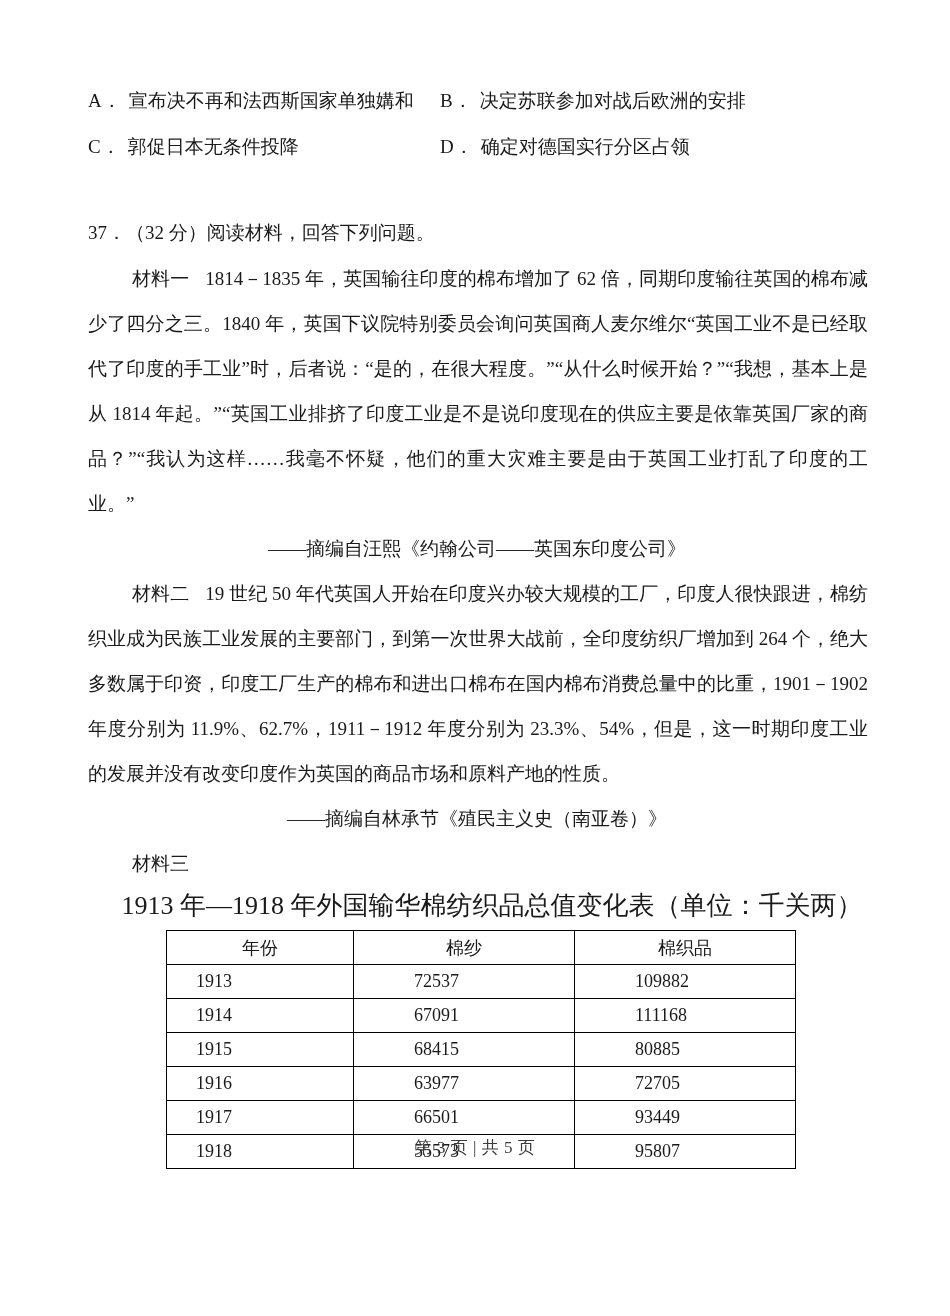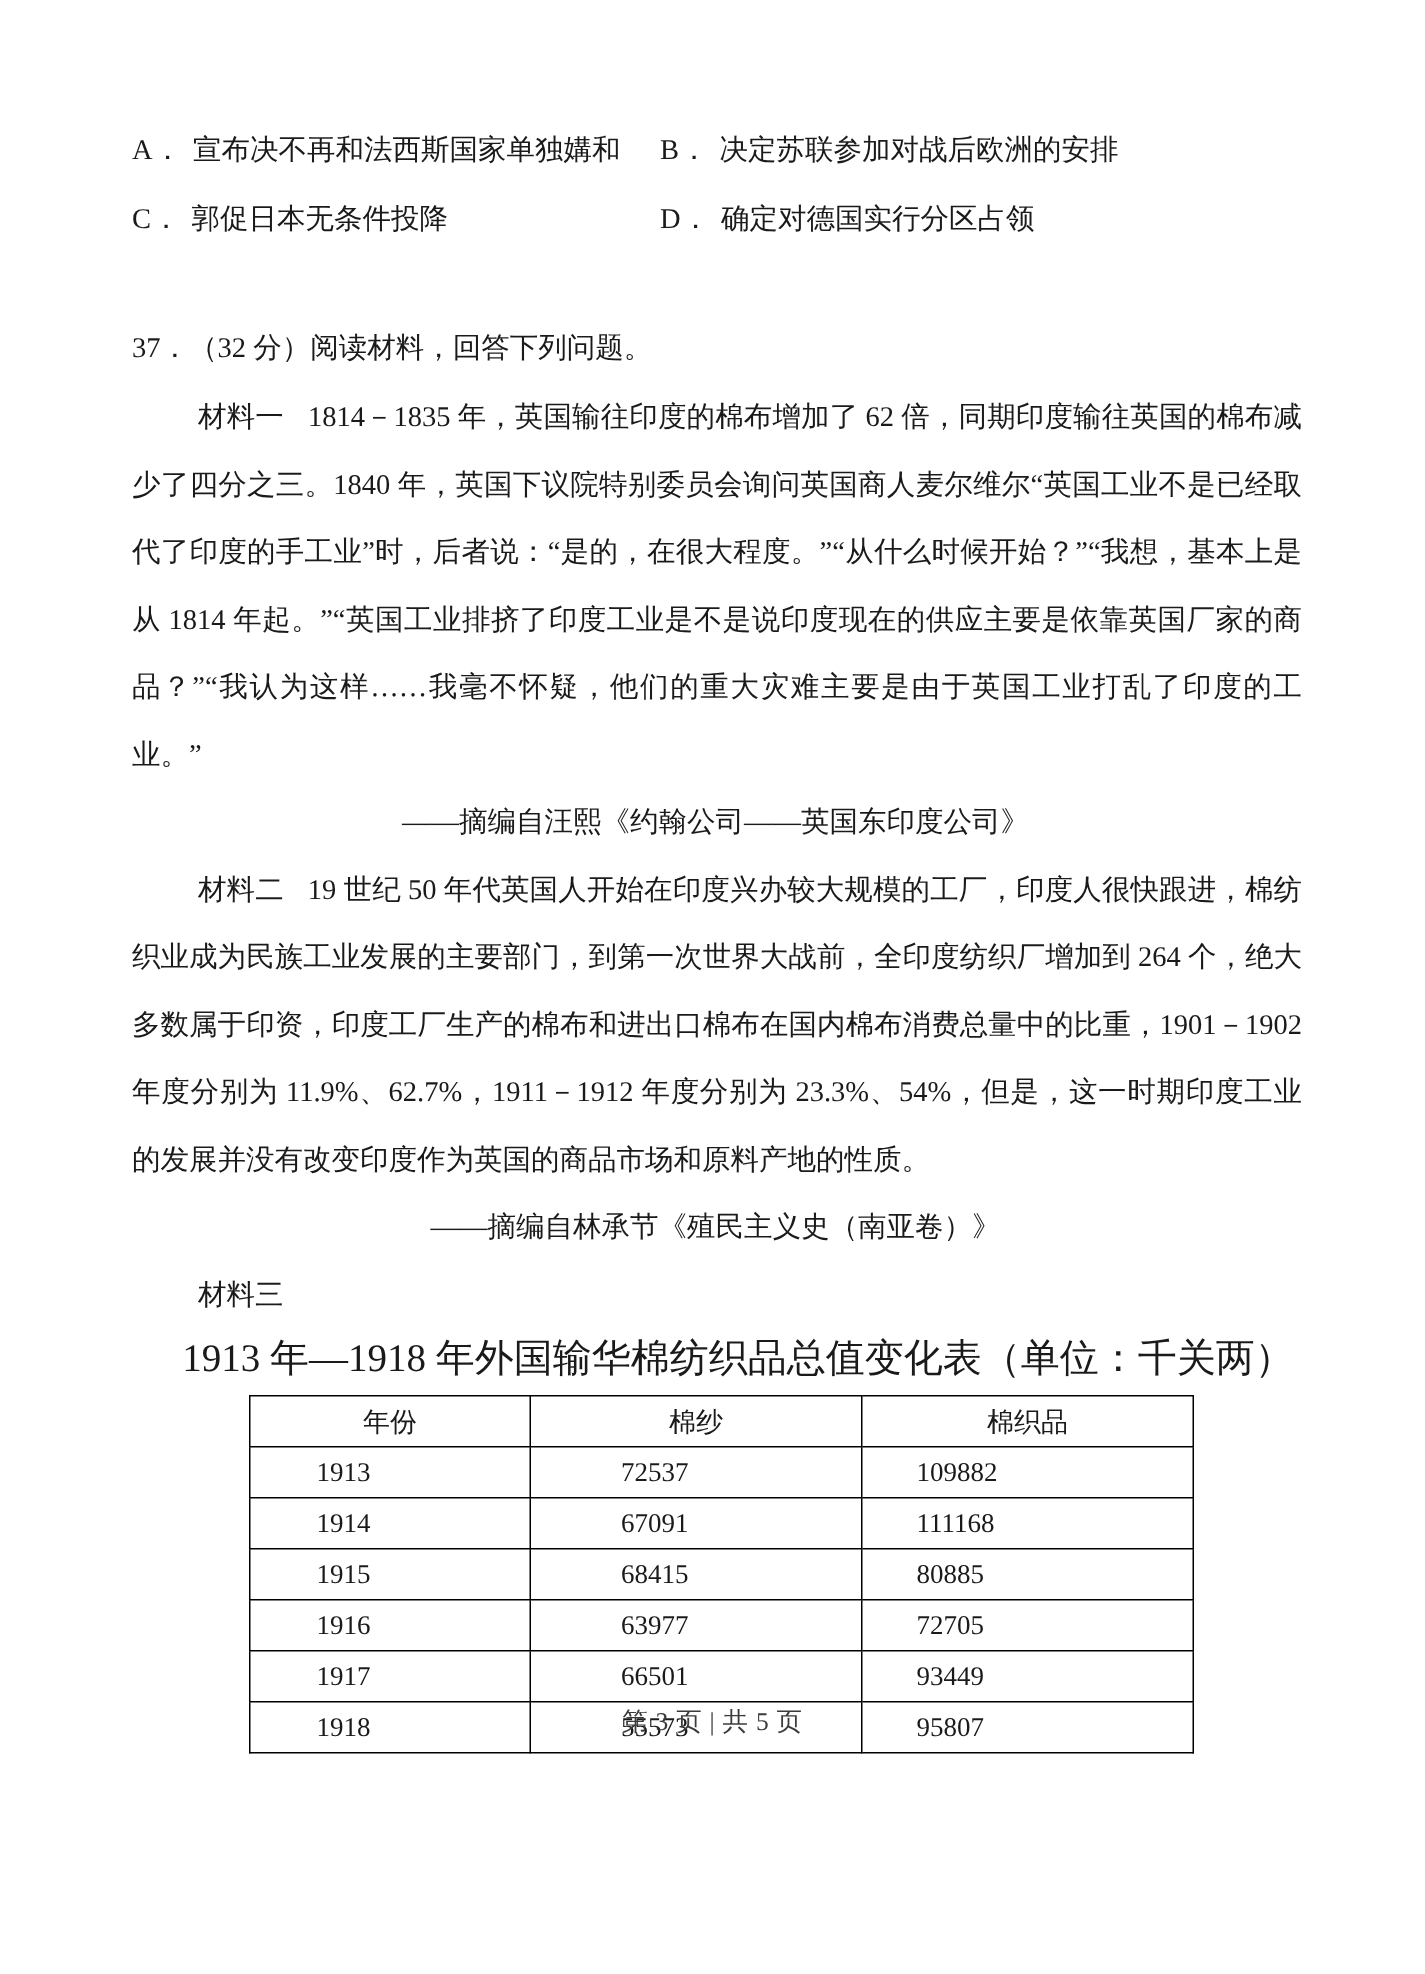--- a/index.html
+++ b/index.html
@@ -99,23 +99,23 @@
   .data-table td, .data-table th {
     border: 1px solid #000000;
     height: 33px;
     font-size: 18px;
     font-weight: normal;
     padding: 0 0 0 0;
   }
   .data-table th {
     text-align: center;
   }
-  .data-table td.c-year { width: 186px; padding-left: 44px; }
+  .data-table td.c-year { width: 186px; padding-left: 29px; }
   .data-table td.c-yarn { width: 220px; padding-left: 60px; }
-  .data-table td.c-cloth { width: 220px; padding-left: 36px; }
+  .data-table td.c-cloth { width: 220px; padding-left: 60px; }
   .data-table th.h-year { width: 186px; }
   .data-table th.h-yarn { width: 220px; }
   .data-table th.h-cloth { width: 220px; }
 
   
   .footer {
     position: absolute;
     left: 0;
     top: 1136px;
     width: 950px;

